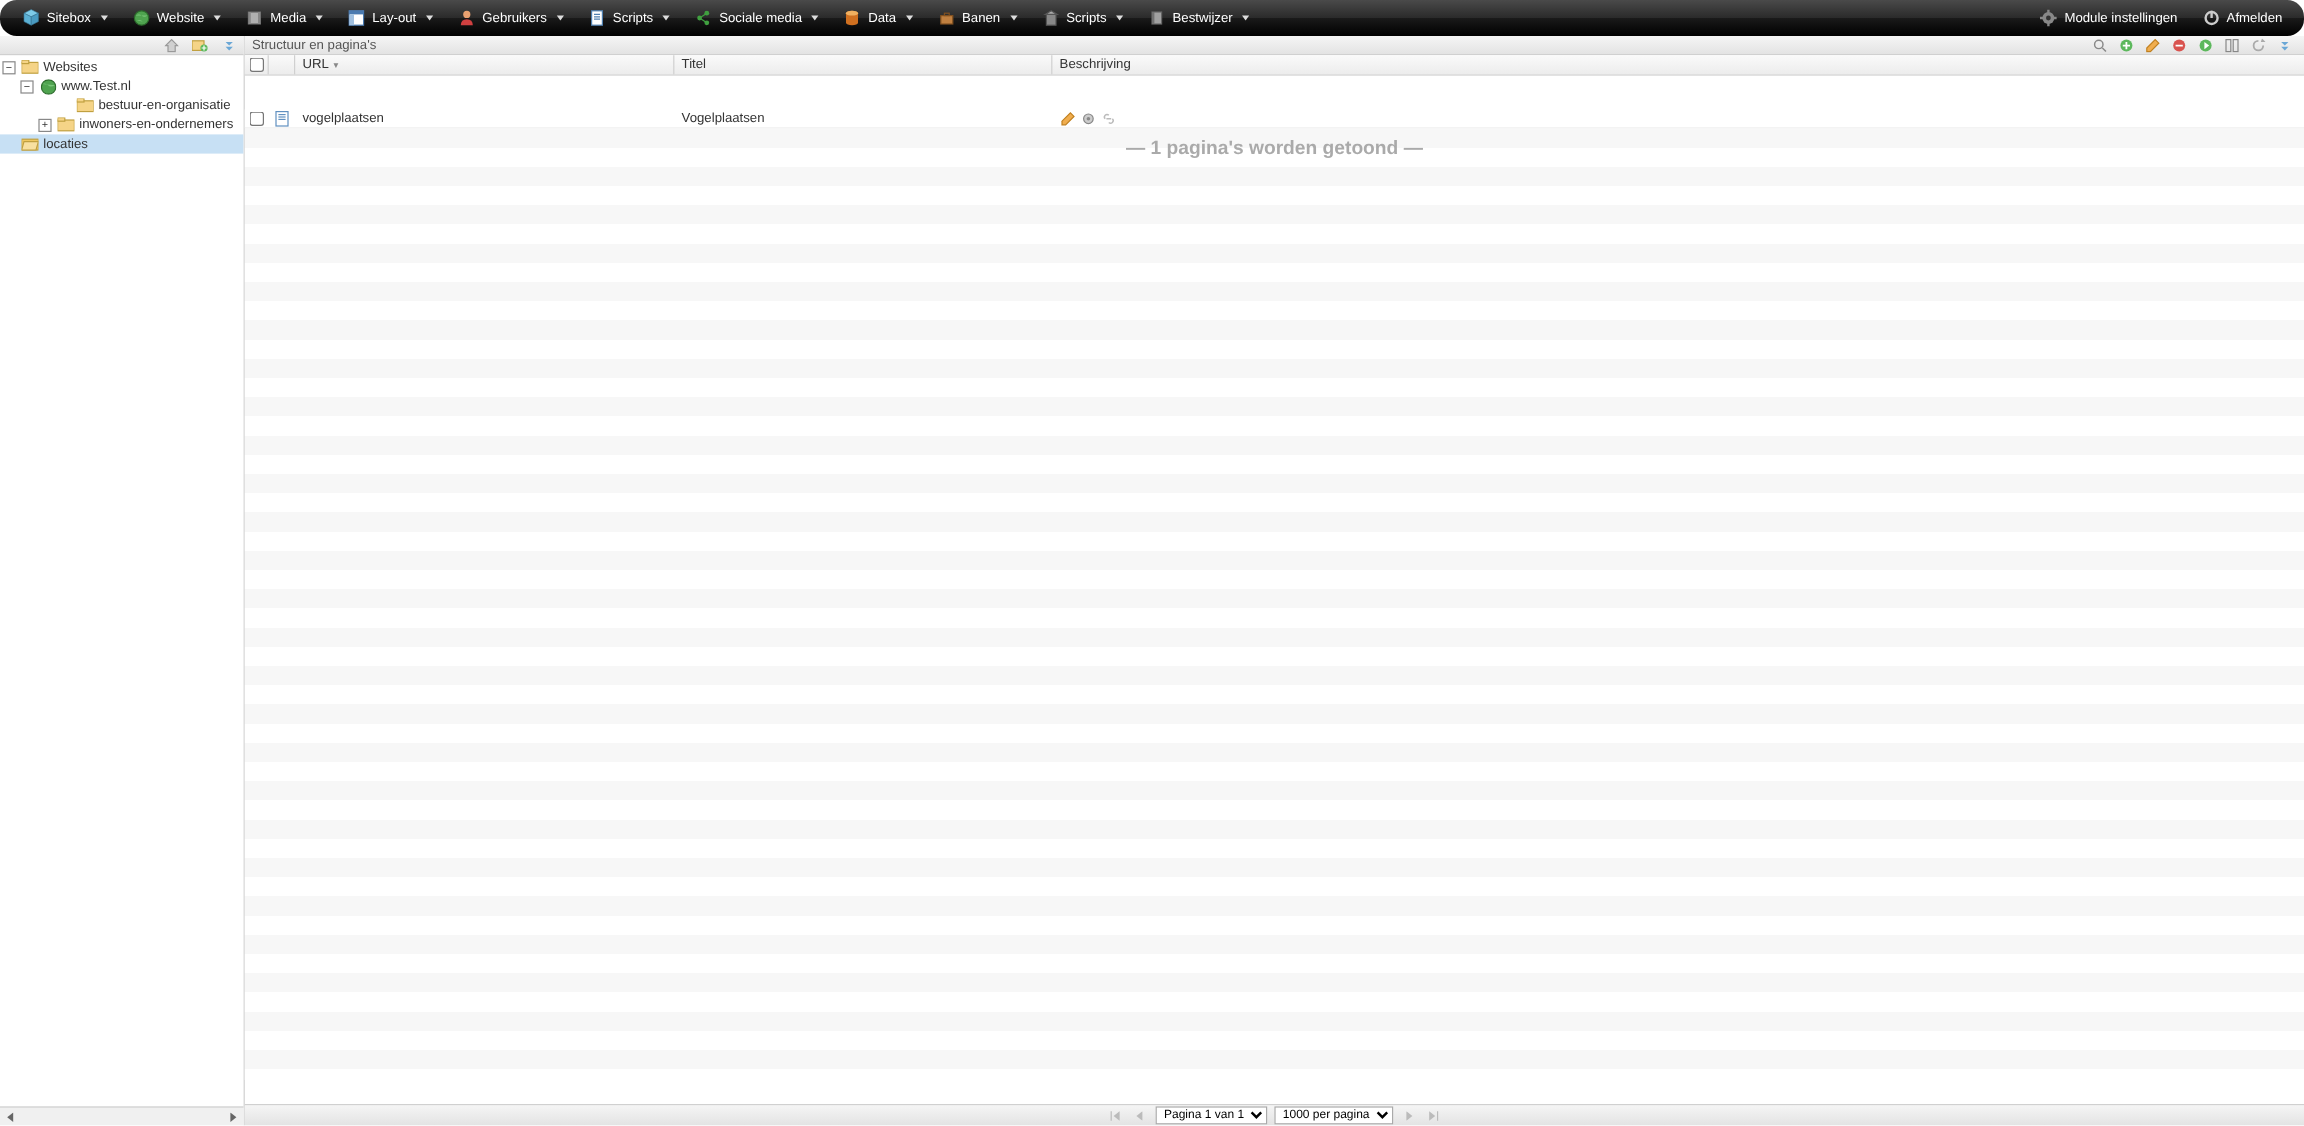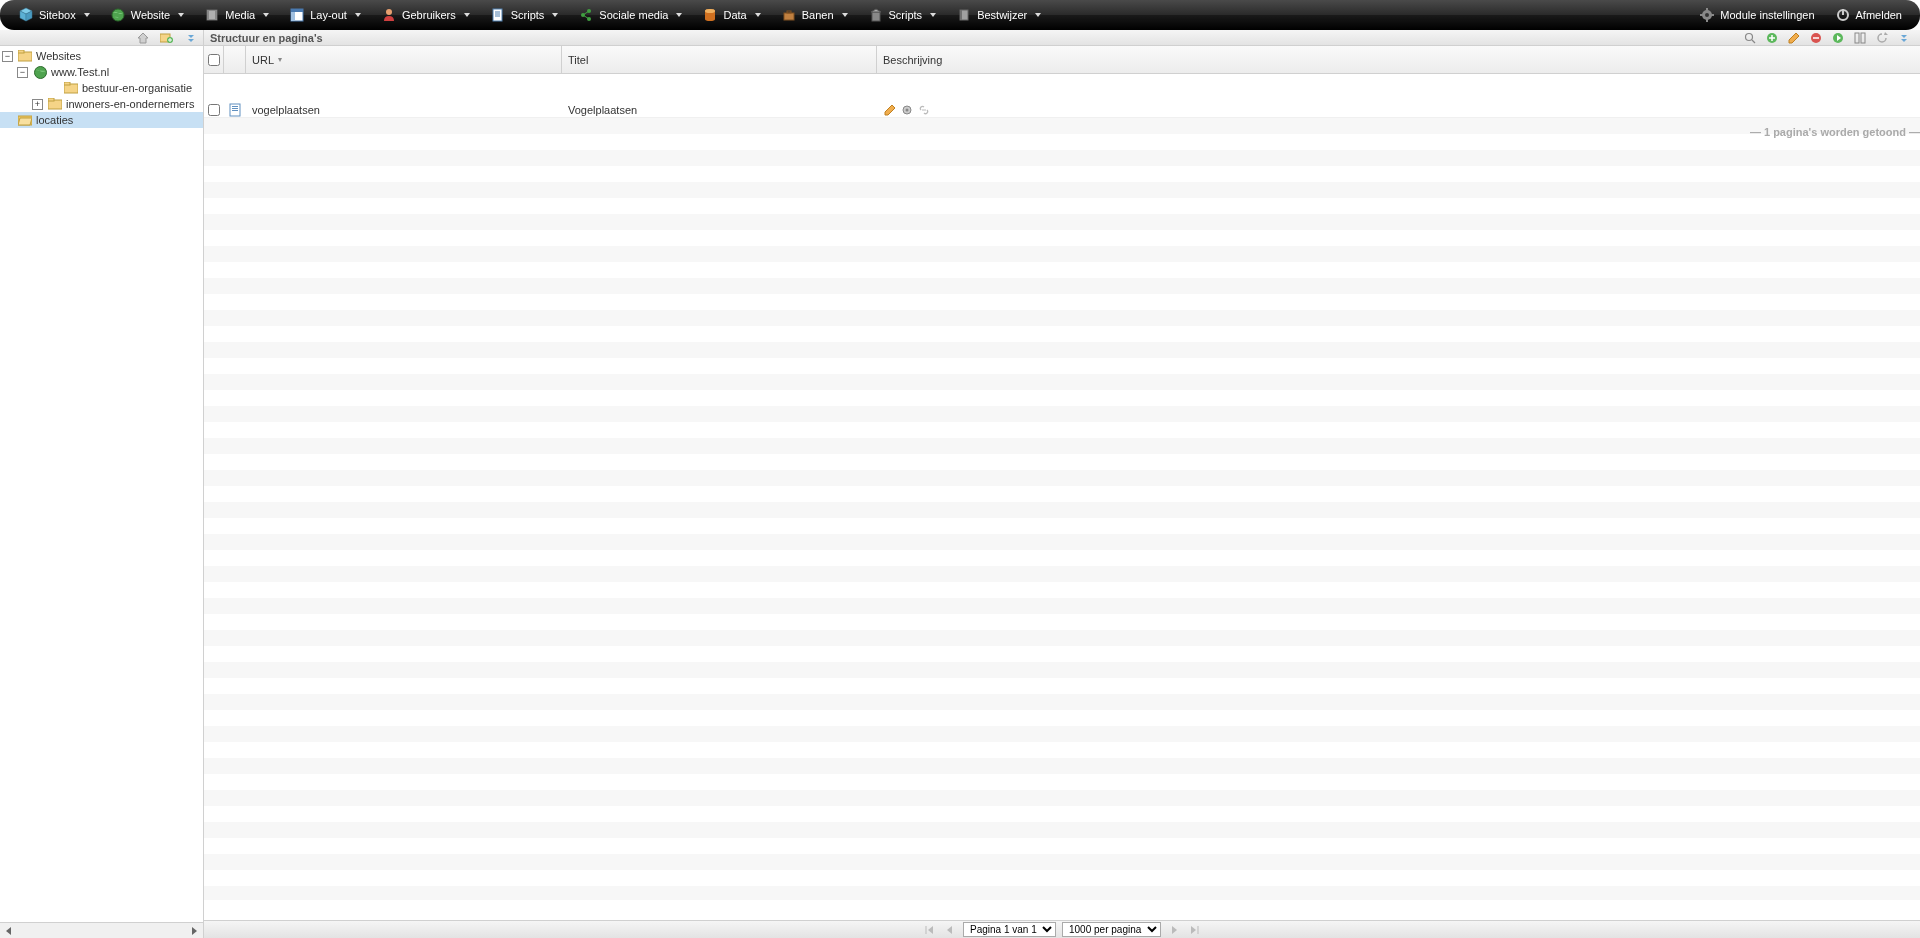--- a/index.html
+++ b/index.html
@@ -92,26 +92,26 @@
 
 .main { flex: 1 1 auto; display: flex; flex-direction: column; min-width: 0; }
 .main-toolbar {
   height: 16px;
   background: linear-gradient(to bottom, #f5f5f5, #e3e3e3);
   border-bottom: 1px solid #d0d0d0;
   display: flex;
   align-items: center;
   padding: 0 6px;
 }
-.main-toolbar-title { font-weight: bold; color: #555; }
+.main-toolbar-title { font-weight: normal; color: #555; }
 .main-toolbar-actions { margin-left: auto; display: flex; gap: 2px; }
 
 
 .table-header {
-  height: 28px;
+  height: 17px;
   background: linear-gradient(to bottom, #fafafa, #ececec);
   border-bottom: 1px solid #d0d0d0;
   display: flex;
   align-items: stretch;
 }
 .th {
   display: flex;
   align-items: center;
   padding: 0 6px;
   border-right: 1px solid #d0d0d0;
@@ -136,25 +136,25 @@
 .td { padding: 0 6px; overflow: hidden; text-overflow: ellipsis; white-space: nowrap; }
 .td-check { width: 20px; display: flex; justify-content: center; padding: 0; }
 .td-icon { width: 22px; display: flex; justify-content: center; padding: 0 3px; }
 .td-url { width: 316px; }
 .td-title { width: 315px; }
 .td-desc { flex: 1; }
 .td-actions { width: 60px; display: flex; gap: 4px; justify-content: flex-end; padding-right: 6px; }
 .row-action { width: 14px; height: 14px; display: inline-flex; align-items: center; justify-content: center; cursor: pointer; }
 
 .summary-row {
-  text-align: right;
+  text-align: center;
   color: #aaa;
   font-weight: bold;
   padding: 8px 0 6px 0;
-  font-size: 11px;
+  font-size: 16px;
 }
 
 
 .pager {
   height: 18px;
   background: linear-gradient(to bottom, #f5f5f5, #e3e3e3);
   border-top: 1px solid #d0d0d0;
   display: flex;
   align-items: center;
   justify-content: center;

